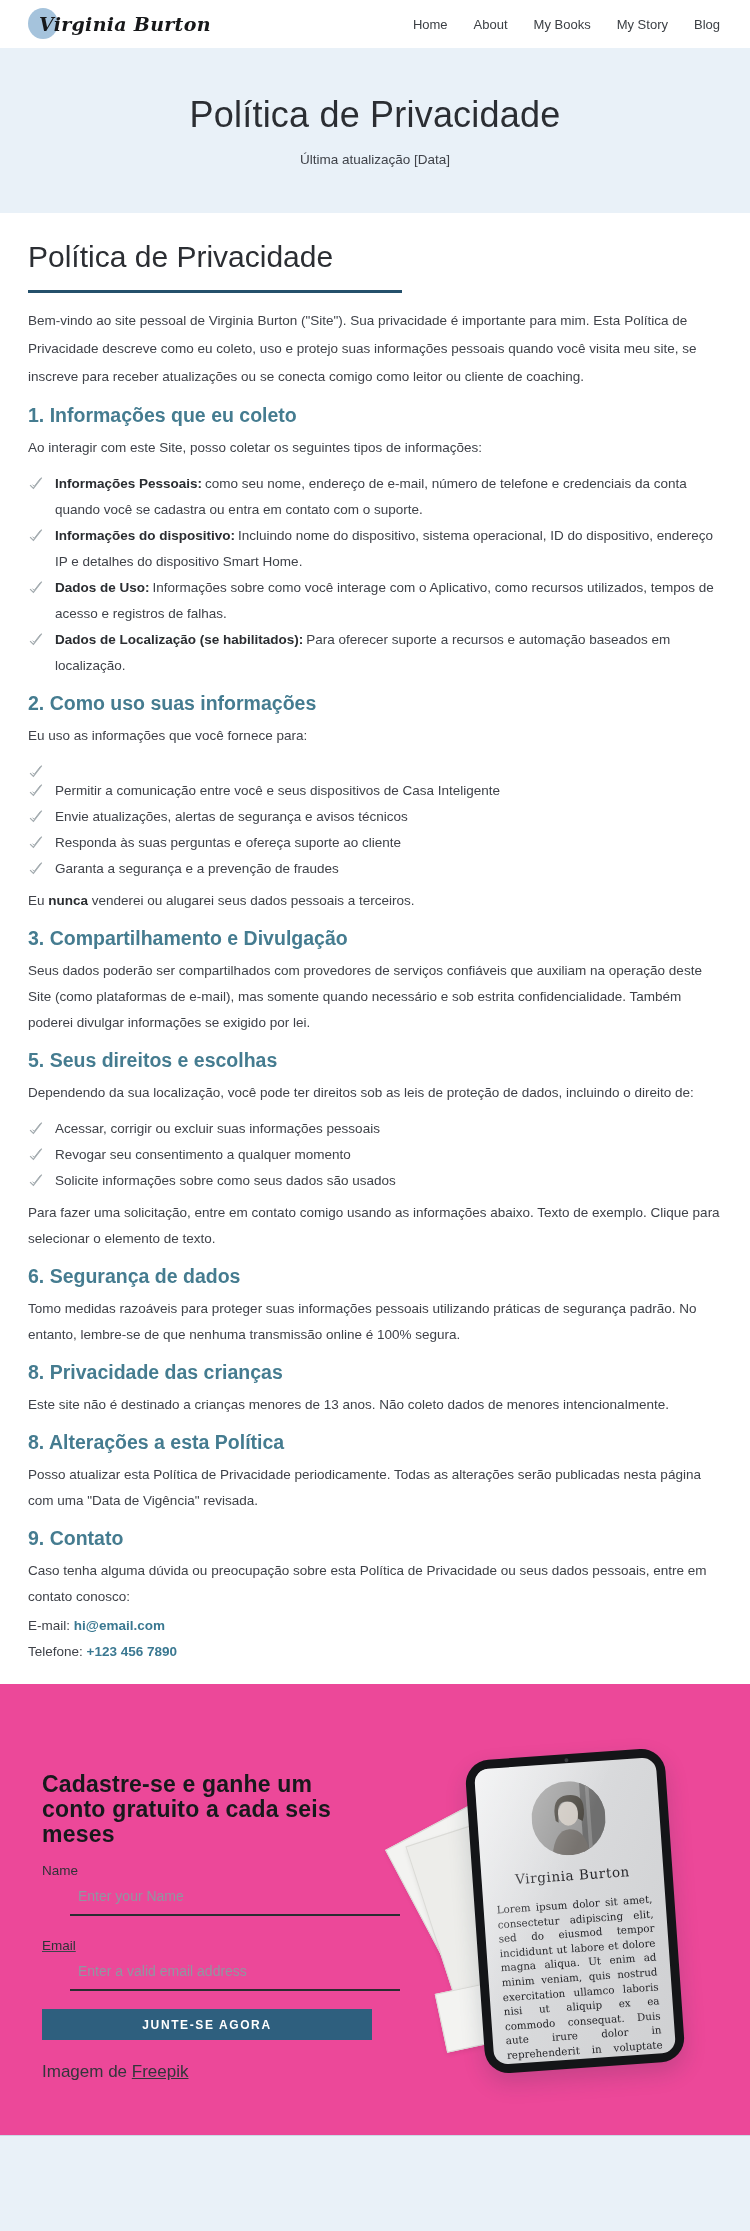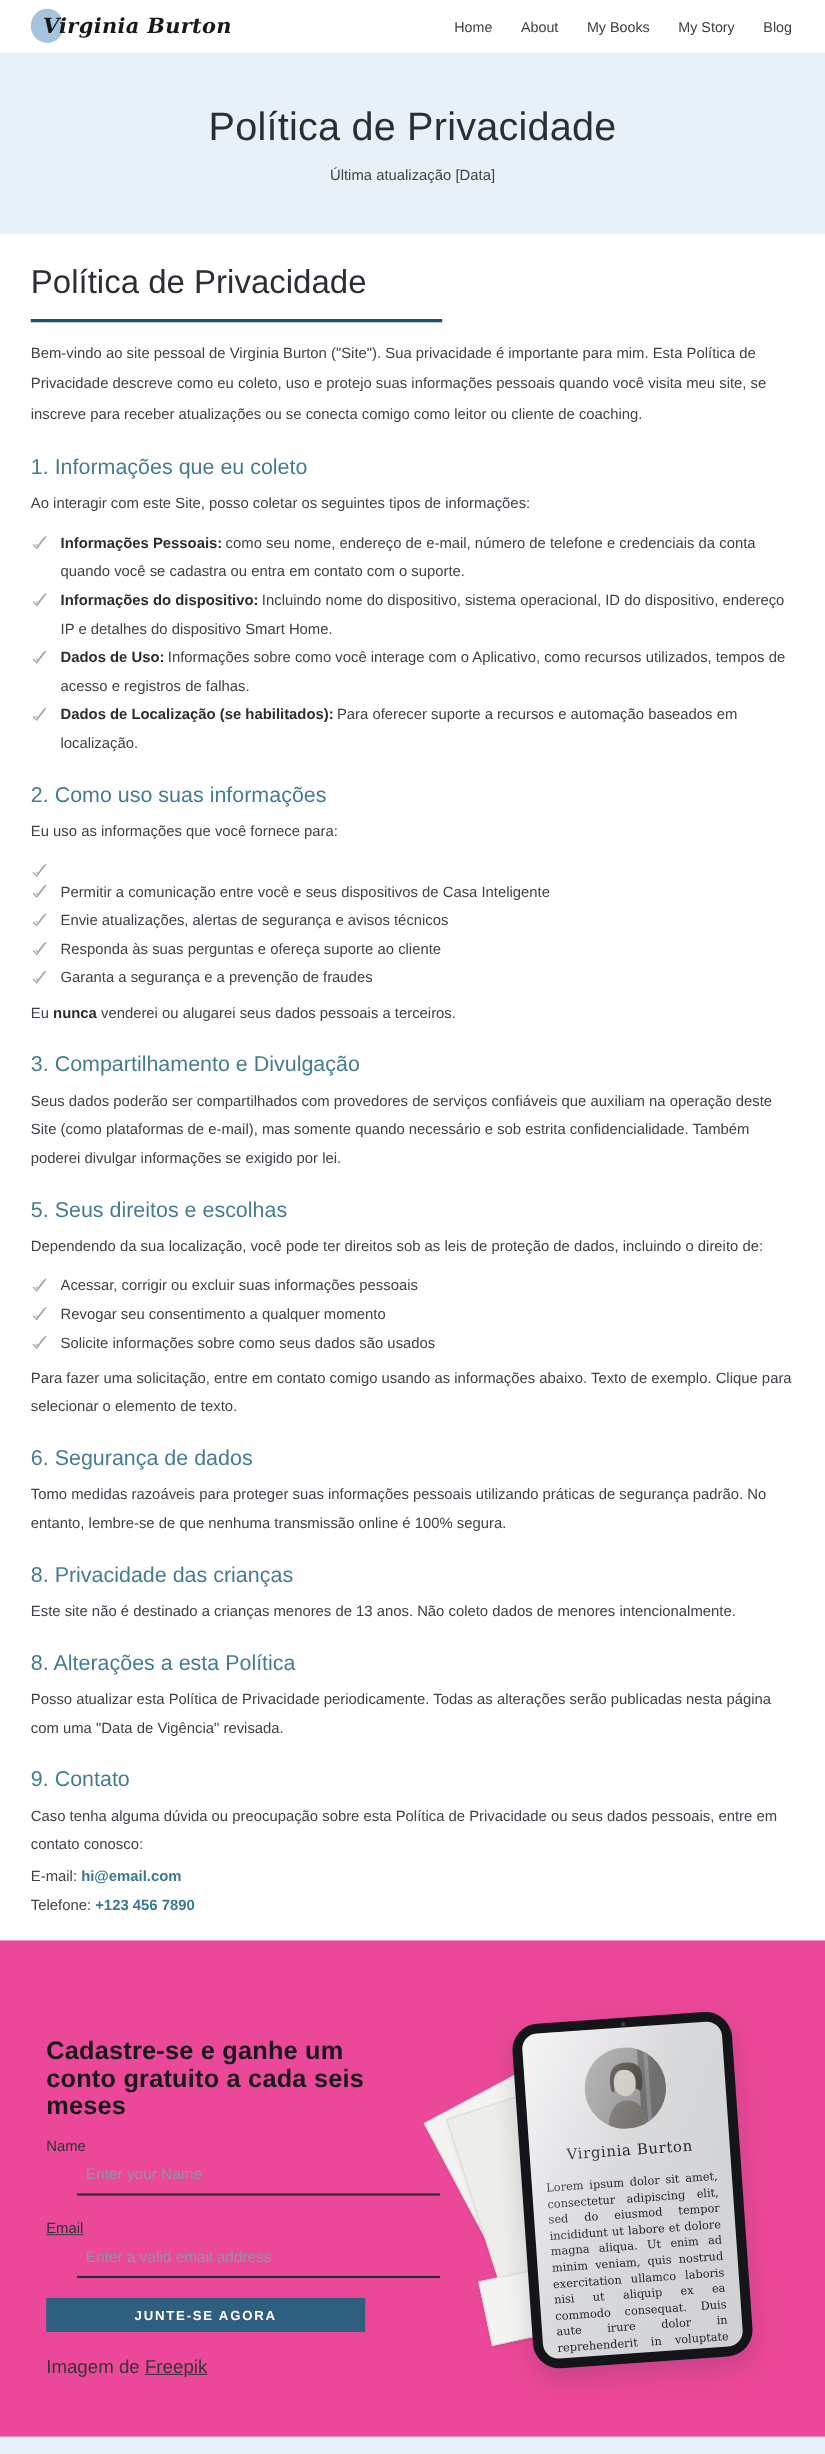--- a/index.html
+++ b/index.html
@@ -17,38 +17,38 @@
   
   .hero { height:165px; background:#E9F1F8; display:flex; flex-direction:column; align-items:center; justify-content:center; }
   .hero h1 { font-weight:400; font-size:36px; color:#2B2E33; letter-spacing:.2px; }
   .hero .updated { margin-top:16px; font-size:13.5px; color:#3F4249;text-align:center; }
 
   
   .main { background:#fff; padding:24px 28px 22px; }
   .main h2 { font-weight:400; font-size:30px; color:#2B2E33; line-height:40px; }
   .title-rule { width:374px; height:3px; background:#24506B; border:0; margin:13px 0 14px; }
   .intro { line-height:28px; font-size:13.5px; margin-top:14px; }
-  .sec h3 { font-weight:400; font-size:19.5px; line-height:24px; color:#457C90; margin:22px 0 6px; }
+  .sec h3 { font-weight:700; font-size:19.5px; line-height:24px; color:#457C90; margin:12px 0 6px; }
   .sec p { font-size:13.5px; line-height:26px; margin-top:8px; }
   .sec ul { list-style:none; margin:10px 0 6px; }
   .sec li { display:flex; gap:12px; font-size:13.5px; line-height:26px; }
   .check { flex:0 0 15px; margin-top:5px; }
   .li-text strong { color:#2A2D31; margin-right:3px; }
   .contact-line { line-height:20px !important; margin-top:6px !important; }
   .contact-line a { color:#3A7891; font-weight:700; text-decoration:none; }
 
   
   .signup { position:relative; height:451px; background:#ec4899; padding:88px 42px 0; overflow:hidden; }
   .signup-form { width:330px; }
   .signup h2 { font-weight:700; font-size:23px; line-height:25px; color:#17191C; letter-spacing:.2px; width:310px; }
   .field { margin-top:16px; }
   .field label { display:block; font-size:13.5px; color:#2F3237; margin-bottom:4px; }
   .field input { width:100%; background:transparent; border:0; border-bottom:2px solid #2A2D31; padding:6px 8px 10px; font-size:14px; font-family:"Liberation Sans",sans-serif; color:#333;margin-left:28px; }
   .field input::placeholder { color:#8F97A1; }
-  .join-btn { margin-top:18px; width:290px; height:31px; background:#2E5F7E; color:#fff; border:0; font-family:"Liberation Sans",sans-serif; font-size:12px; font-weight:700; letter-spacing:1.6px; cursor:pointer; }
+  .join-btn { margin-top:18px; width:330px; height:31px; background:#2E5F7E; color:#fff; border:0; font-family:"Liberation Sans",sans-serif; font-size:12px; font-weight:700; letter-spacing:1.6px; cursor:pointer; }
   .credit { margin-top:22px; font-size:17px; color:#33363B; }
   .credit a { color:#33363B; }
 
   
   .paper { position:absolute; background:#F3F3F1; border:1px solid #DADAD6; box-shadow:0 2px 5px rgba(0,0,0,.08); }
   .paper.p1 { left:418px; top:128px; width:120px; height:170px; transform:rotate(-28deg); }
   .paper.p2 { left:428px; top:140px; width:120px; height:165px; transform:rotate(-18deg); background:#EDEDEA; }
   .paper.p3 { left:440px; top:300px; width:90px; height:60px; transform:rotate(-12deg); }
   .tablet { position:absolute; left:475px; top:70px; width:200px; height:314px; background:#141518; border-radius:24px; padding:9px; transform:rotate(-4deg); box-shadow:0 10px 22px rgba(30,45,60,.18); }
   .tablet .cam { position:absolute; top:4px; left:50%; width:4px; height:4px; border-radius:50%; background:#3A3C40; }

